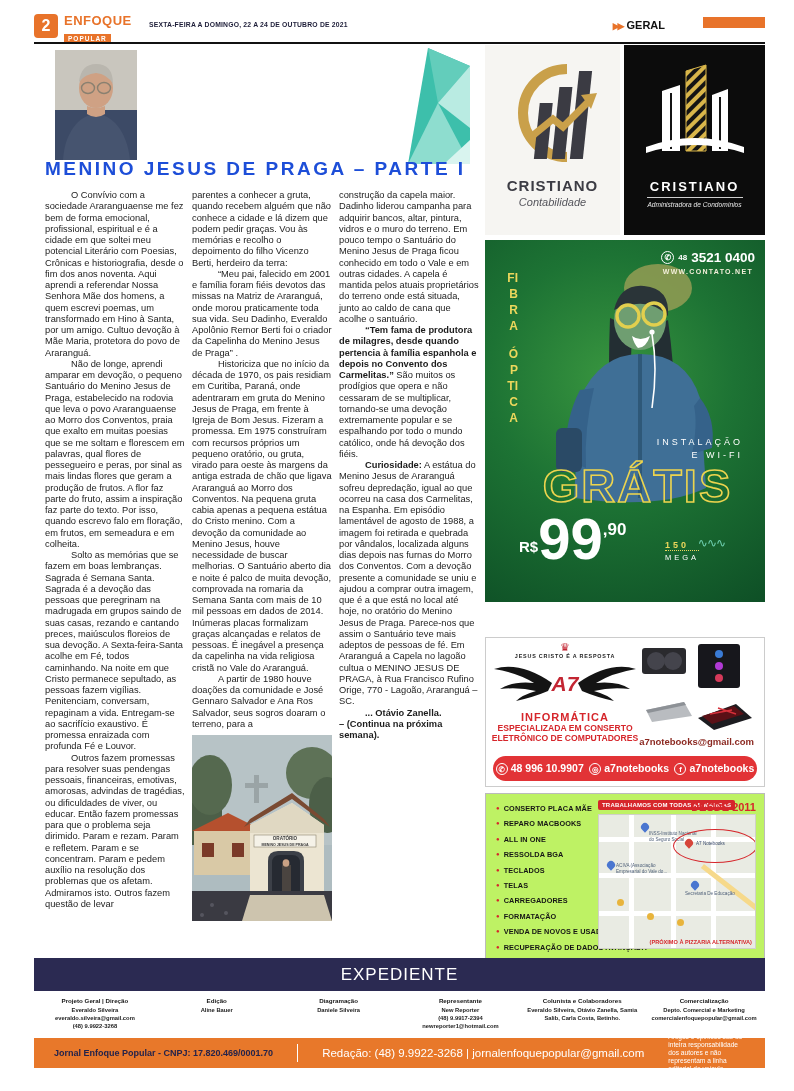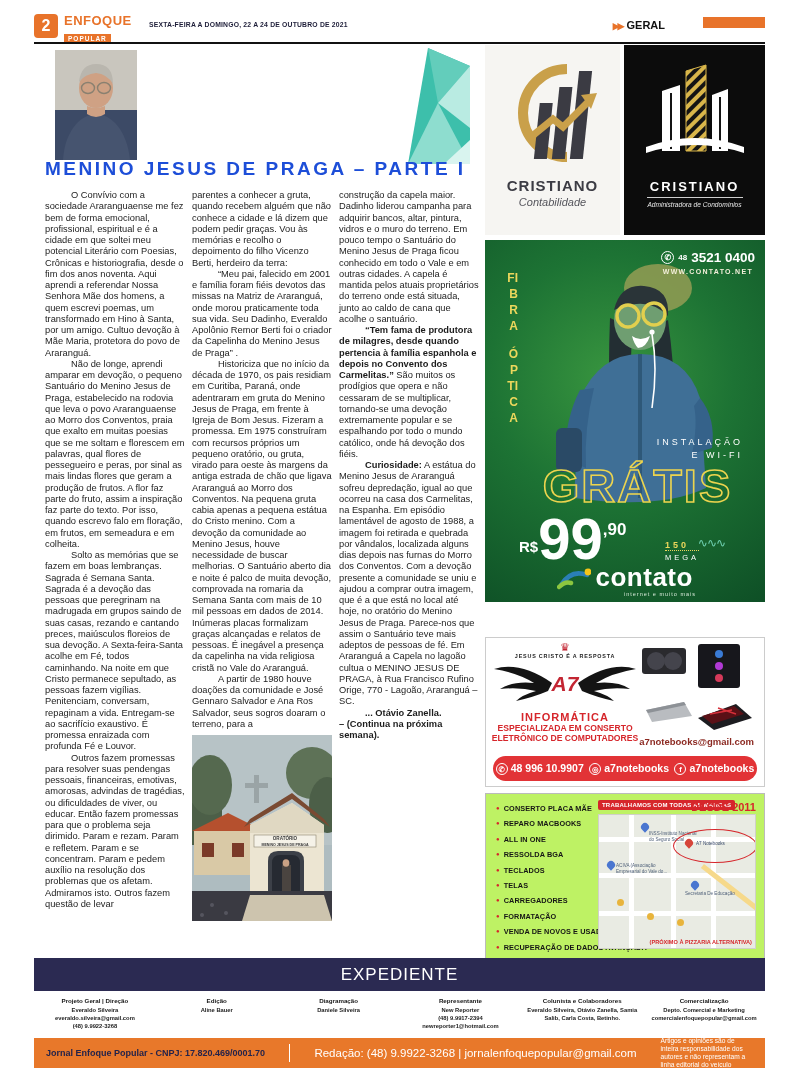--- a/index.html
+++ b/index.html
@@ -99,21 +99,21 @@
   .map .circle { position:absolute; border:1.5px solid #d6262b; border-radius:50%; width:84px; height:34px; }
   .map .note { position:absolute; right:3px; bottom:3px; color:#d6262b; font-weight:bold; font-size:5.6px; }
   .serv-addr { position:absolute; left:0; bottom:7px; width:100%; text-align:center; font-weight:bold; font-size:10px; color:#222; }
 
   
   .expediente { position:absolute; left:34px; top:958px; width:731px; height:33px; background:#2b2a52; color:#fff; display:flex; align-items:center; justify-content:center; font-size:17px; letter-spacing:1px; font-weight:normal; }
   .credits { position:absolute; left:34px; top:997px; width:731px; display:flex; }
   .credit { flex:1; text-align:center; color:#161616; }
   .credit h4 { font-size:6.2px; font-weight:bold; line-height:8.5px;}
   .credit p { font-size:5.8px; font-weight:bold; line-height:8px; color:#222;}
-  .orange-bar { position:absolute; left:34px; top:1038px; width:731px; height:30px; background:#e8782a; display:flex; align-items:center; padding:0 12px; gap:24px; }
+  .orange-bar { position:absolute; left:34px; top:1038px; width:731px; height:30px; background:#e8782a; display:flex; align-items:center; padding:0 20px; gap:24px; }
   .ob-left { color:#24234a; font-weight:bold; font-size:9px; white-space:nowrap; }
   .ob-div { width:2.5px; height:18px; background:#fff; }
   .ob-mid { color:#fff; font-size:11.5px; white-space:nowrap; }
   .ob-right { margin-left:auto; color:#fff; font-size:6.6px; width:178px; line-height:8px; text-align:left; }
 </style>
 </head>
 <body>
 
 <div class="page">
 
@@ -282,29 +282,20 @@
     <div class="price">
       <span class="cur">R$</span>
       <span class="int">99</span>
       <span class="cents">,90</span>
     </div>
     <div class="mega">
       <div class="v">150</div>
       <div class="l">MEGA</div>
     </div>
     <div class="squiggle">∿∿∿</div>
-    <div class="contato-brand">
-      <svg width="34" height="26" viewBox="0 0 34 26" style="vertical-align:middle">
-        <path d="M4 20 Q14 4 30 10" fill="none" stroke="#2a7fb5" stroke-width="4.5" stroke-linecap="round"></path>
-        <path d="M2 22 Q8 16 14 18" fill="none" stroke="#8cc63f" stroke-width="4.5" stroke-linecap="round"></path>
-        <circle cx="31" cy="7" r="3.4" fill="#f5c518"></circle>
-      </svg>
-      <span class="word">contato</span>
-      <span class="tag">internet e muito mais</span>
-    </div>
   </div>
 
   <div class="ad-a7">
     <div class="a7-left">
       <div class="crown">♛</div>
       <div class="motto">JESUS CRISTO É A RESPOSTA</div>
       <svg width="150" height="46" viewBox="0 0 150 46">
         <path d="M62 24 Q30 2 4 10 Q28 14 44 24 Q22 22 10 30 Q30 28 46 32 Q32 36 26 42 Q44 38 58 32 Z" fill="#141414"></path>
         <path d="M88 24 Q120 2 146 10 Q122 14 106 24 Q128 22 140 30 Q120 28 104 32 Q118 36 124 42 Q106 38 92 32 Z" fill="#141414"></path>
         <text x="75" y="32" text-anchor="middle" font-family="Liberation Sans, sans-serif" font-size="21" font-weight="bold" font-style="italic" fill="#c32633">A7</text>

